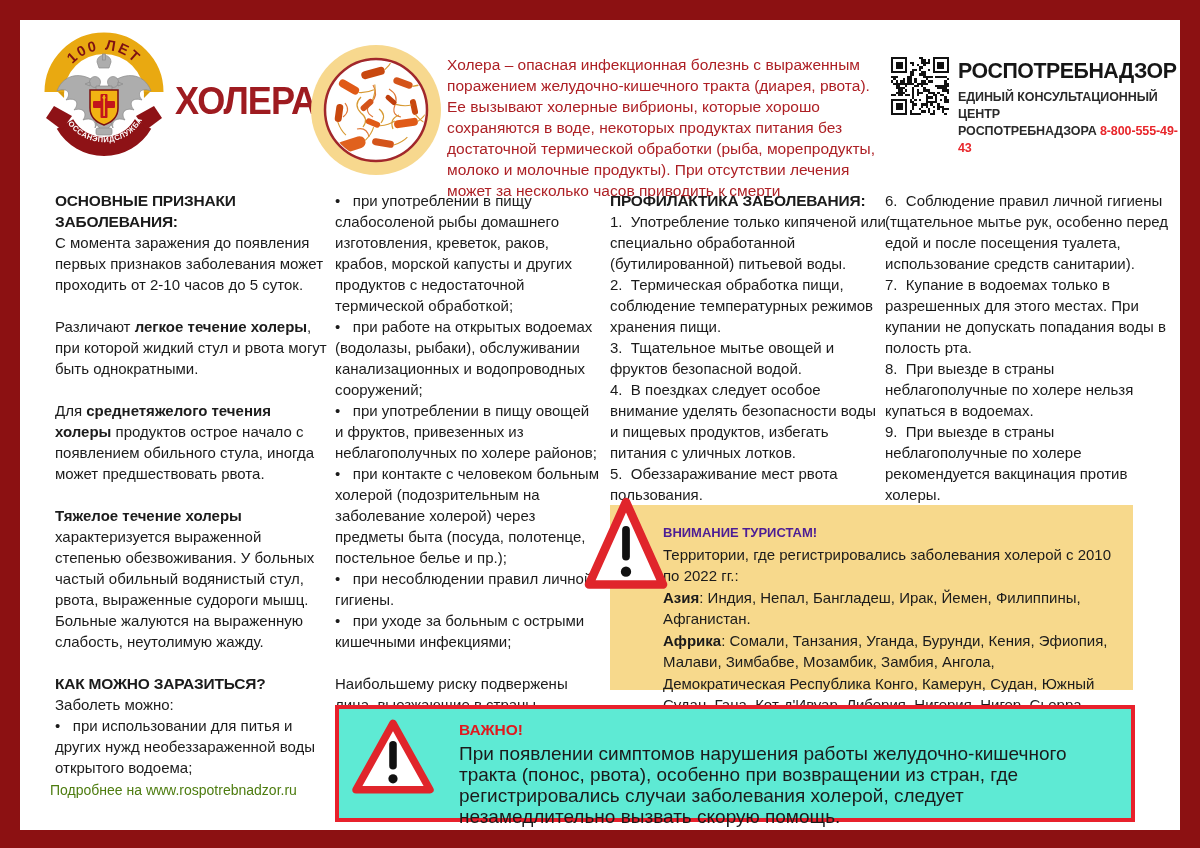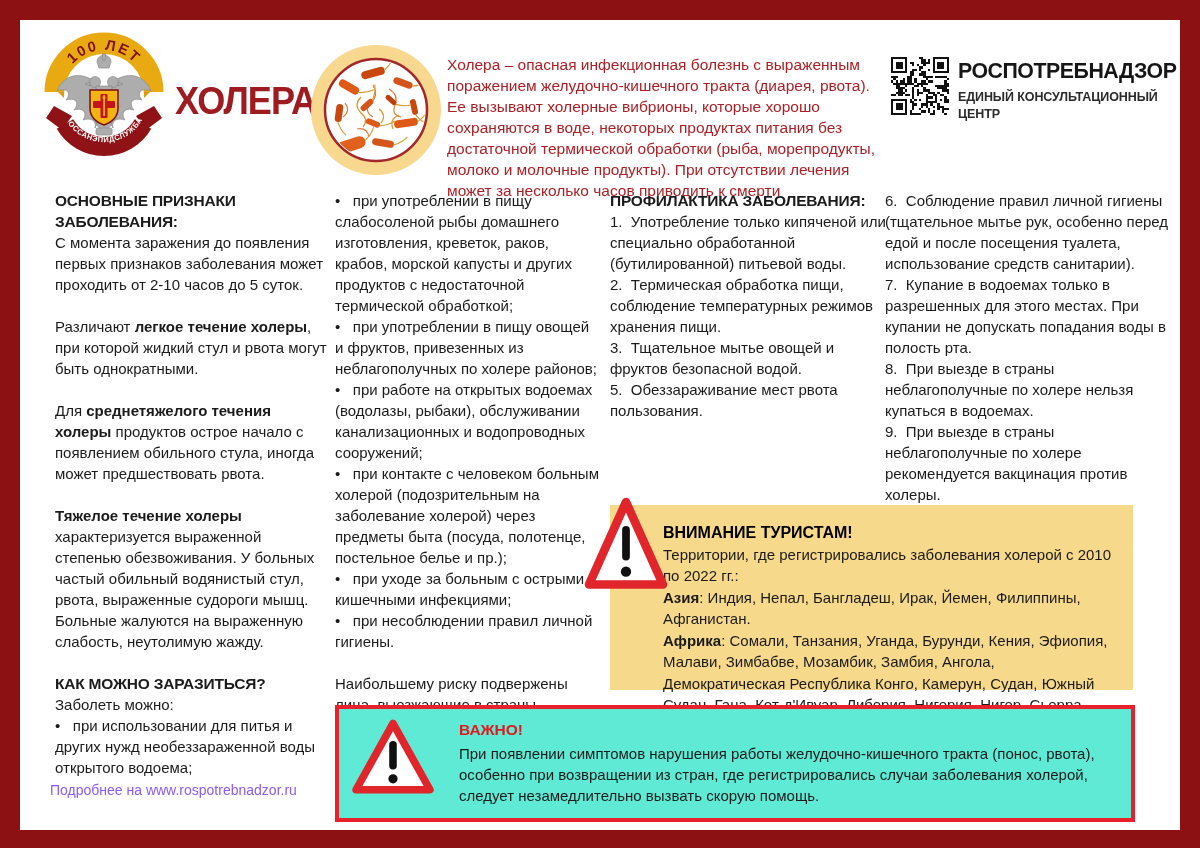--- a/index.html
+++ b/index.html
@@ -48,40 +48,40 @@
   .bullet::before { content:"\2022\00a0\00a0\00a0"; }
   .num { display:inline; }
   .num::after { content:"\00a0\00a0"; }
 
   
   .tourists {
     left:590px; top:485px; width:523px; height:185px;
     background:#F7D98C; padding:17px 16px 12px 53px;
     font-size:15px; line-height:21.5px; color:#1b1b1b;
   }
-  .tourists .box-title { color:#000000; font-weight:bold; font-size:16px; }
+  .tourists .box-title { color:#4c1d95; font-weight:bold; font-size:13px; }
   .tri-tourists { left:563px; top:474px; width:86px; height:102px; }
 
   
   .important {
     left:315px; top:685px; width:800px; height:117px;
     background:#5eead4; border:4px solid #E8212C;
   }
   .important .box-title {
     position:absolute; left:120px; top:12px;
     color:#E0191E; font-weight:bold; font-size:15.5px;
   }
   .important .box-text {
     position:absolute; left:120px; top:34px; width:655px;
-    font-size:15px; line-height:21px; color:#1b1b1b;
+    font-size:19px; line-height:21px; color:#1b1b1b;
   }
   .tri-important { position:absolute; left:12px; top:8px; width:84px; height:80px; }
 
   .footer-link {
-    left:30px; top:762px; font-size:14px; color:#8b5cf6;
+    left:30px; top:762px; font-size:14px; color:#4d7c0f;
     text-decoration:none; cursor:pointer;
   }
 
   b { font-weight:bold; }
 </style>
 </head>
 <body>
 
 <div class="page">
   <div class="sheet">
@@ -481,53 +481,58 @@
         <rect x="10" y="24" width="1" height="1"></rect>
         <rect x="11" y="24" width="1" height="1"></rect>
         <rect x="12" y="24" width="1" height="1"></rect>
         <rect x="17" y="24" width="1" height="1"></rect>
         <rect x="18" y="24" width="1" height="1"></rect>
         <rect x="23" y="24" width="1" height="1"></rect>
       </svg>
     <div class="abs agency-name">РОСПОТРЕБНАДЗОР</div>
     <div class="abs agency-sub">
       <div>ЕДИНЫЙ КОНСУЛЬТАЦИОННЫЙ ЦЕНТР</div>
+      <div>
+        <span>РОСПОТРЕБНАДЗОРА</span>
+        <span class="phone">8-800-555-49-43</span>
+      </div>
     </div>
 
     <div class="abs col col-1">
       <h3>ОСНОВНЫЕ ПРИЗНАКИ ЗАБОЛЕВАНИЯ:</h3>
       <p>С момента заражения до появления первых признаков заболевания может проходить от 2-10 часов до 5 суток.</p>
       <div class="gap"></div>
       <p><span>Различают </span><b>легкое течение холеры</b><span>, при которой жидкий стул и рвота могут быть однократными.</span></p>
       <div class="gap"></div>
       <p><span>Для </span><b>среднетяжелого течения холеры</b><span> продуктов острое начало с появлением обильного стула, иногда может предшествовать рвота.</span></p>
       <div class="gap"></div>
       <p><b>Тяжелое течение холеры</b><span> характеризуется выраженной степенью обезвоживания. У больных частый обильный водянистый стул, рвота, выраженные судороги мышц. Больные жалуются на выраженную слабость, неутолимую жажду.</span></p>
       <div class="gap"></div>
       <h3>КАК МОЖНО ЗАРАЗИТЬСЯ?</h3>
       <p>Заболеть можно:</p>
       <p class="bullet">при использовании для питья и других нужд необеззараженной воды открытого водоема;</p>
     </div>
 
     <div class="abs col col-2">
       <p class="bullet">при употреблении в пищу слабосоленой рыбы домашнего изготовления, креветок, раков, крабов, морской капусты и других продуктов с недостаточной термической обработкой;</p>
+      <p class="bullet">при работе на открытых водоемах (водолазы, рыбаки), обслуживании канализационных и водопроводных сооружений;</p>
       <p class="bullet">при употреблении в пищу овощей и фруктов, привезенных из неблагополучных по холере районов;</p>
-      <p class="bullet">при работе на открытых водоемах (водолазы, рыбаки), обслуживании канализационных и водопроводных сооружений;</p>
       <p class="bullet">при контакте с человеком больным холерой (подозрительным на заболевание холерой) через предметы быта (посуда, полотенце, постельное белье и пр.);</p>
+      <p class="bullet">при несоблюдении правил личной гигиены.</p>
       <p class="bullet">при уходе за больным с острыми кишечными инфекциями;</p>
-      <p class="bullet">при несоблюдении правил личной гигиены.</p>
       <div class="gap"></div>
       <p>Наибольшему риску подвержены лица, выезжающие в страны неблагополучные по холере.</p>
     </div>
 
     <div class="abs col col-3">
       <h3>ПРОФИЛАКТИКА ЗАБОЛЕВАНИЯ:</h3>
       <p><span class="num">1.</span><span>Употребление только кипяченой или специально обработанной (бутилированной) питьевой воды.</span></p>
       <p><span class="num">2.</span><span>Термическая обработка пищи, соблюдение температурных режимов хранения пищи.</span></p>
       <p><span class="num">3.</span><span>Тщательное мытье овощей и фруктов безопасной водой.</span></p>
+      <p><span class="num">4.</span><span>В поездках следует особое внимание уделять безопасности воды и пищевых продуктов, избегать питания с уличных лотков.</span></p>
       <p><span class="num">5.</span><span>Обеззараживание мест рвота пользования.</span></p>
     </div>
 
     <div class="abs col col-4">
       <p><span class="num">6.</span><span>Соблюдение правил личной гигиены (тщательное мытье рук, особенно перед едой и после посещения туалета, использование средств санитарии).</span></p>
       <p><span class="num">7.</span><span>Купание в водоемах только в разрешенных для этого местах. При купании не допускать попадания воды в полость рта.</span></p>
       <p><span class="num">8.</span><span>При выезде в страны неблагополучные по холере нельзя купаться в водоемах.</span></p>
       <p><span class="num">9.</span><span>При выезде в страны неблагополучные по холере рекомендуется вакцинация против холеры.</span></p>
     </div>
 

